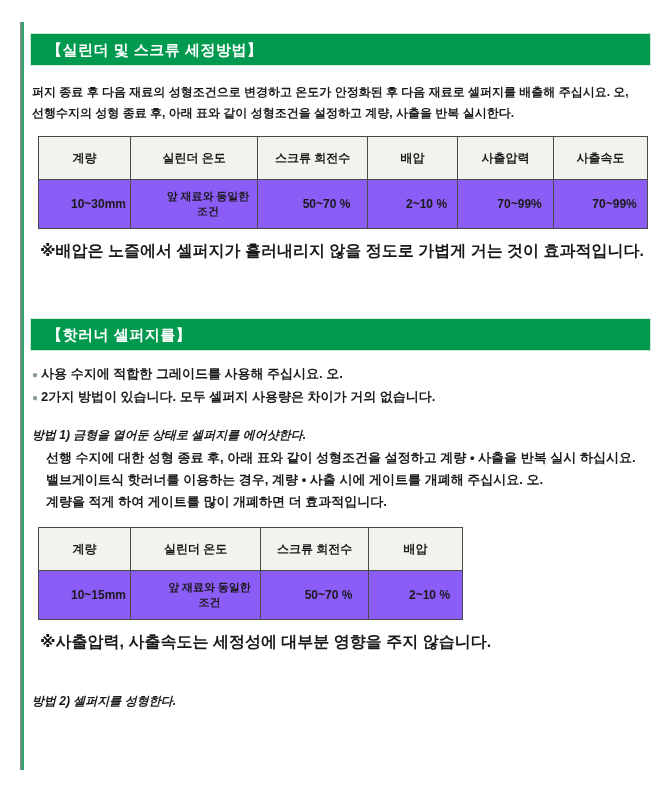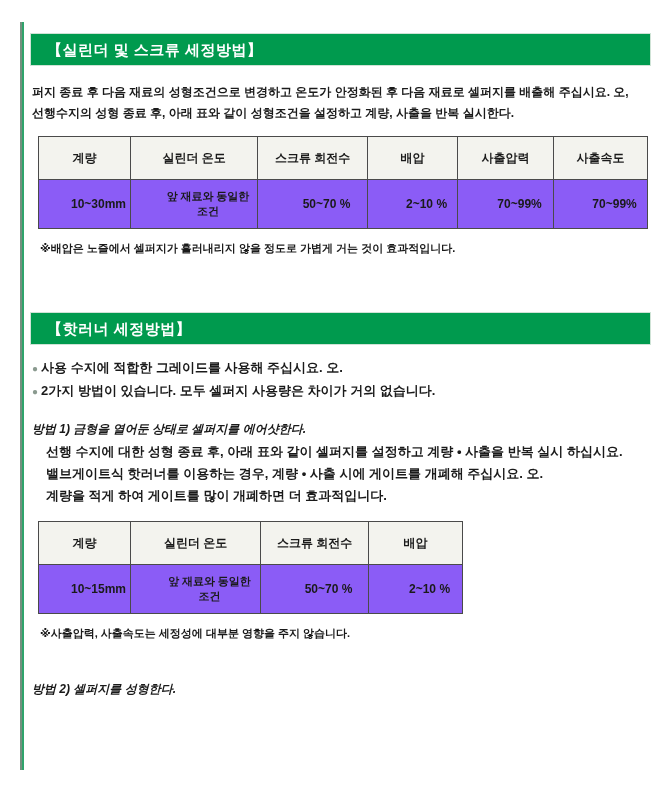--- a/index.html
+++ b/index.html
@@ -37,21 +37,21 @@
     border-collapse:collapse;margin:12px 0 0 8px;
     font-size:12px;text-align:center;
   }
   .doc-table th,.doc-table td{
     border:1px solid var(--table-border);
     font-weight:700;padding:0 4px;text-align:center;
   }
   .doc-table thead th{height:43px;background:var(--table-header-bg);}
   .doc-table tbody td{height:49px;background:#8b5cf6;padding-left:32px;}
   .doc-table td.small-cell{font-size:11px;font-family:Liberation Serif, serif;}
-  .note{margin:12px 0 0 10px;font-size:11px;}
+  .note{margin:12px 0 0 10px;font-size:16px;}
   .bullet-list{margin:12px 0 0 2px;font-size:13px;line-height:22px;}
   .bullet-row{display:flex;align-items:baseline;}
   .bullet-glyph{color:#8a9a8f;font-size:10px;margin-right:3px;}
   .method-title{margin:16px 0 0 2px;font-size:12px;line-height:20px;font-style:italic;}
   .method-lines{margin:2px 0 0 16px;font-size:13px;line-height:22px;}
   .method-lines.m2{margin-top:2px;line-height:21px;}
   .m1-table{margin-top:14px;}
   .method2-block{margin-top:38px;}
 </style>
 </head>
@@ -97,37 +97,37 @@
         <td>2~10 %</td>
         <td>70~99%</td>
         <td>70~99%</td>
       </tr>
     </tbody>
   </table>
 
   <div class="note">※배압은 노즐에서 셀퍼지가 흘러내리지 않을 정도로 가볍게 거는 것이 효과적입니다.</div>
 
   <div class="section-header second">
-    <span>【핫러너 세정방법】</span>
+    <span>【핫러너 셀퍼지를】</span>
   </div>
 
   <div class="bullet-list">
     <div class="bullet-row">
       <span class="bullet-glyph">●</span>
       <span>사용 수지에 적합한 그레이드를 사용해 주십시요.  오.</span>
     </div>
     <div class="bullet-row">
       <span class="bullet-glyph">●</span>
       <span>2가지 방법이 있습니다. 모두 셀퍼지 사용량은 차이가 거의 없습니다.</span>
     </div>
   </div>
 
   <div class="method-title">방법 1) 금형을 열어둔 상태로 셀퍼지를 에어샷한다.</div>
   <div class="method-lines">
-    <div>선행 수지에 대한 성형 종료 후, 아래 표와 같이 셀퍼지를 설정하고 계량 • 사출을 반복 실시 하십시요.</div>
+    <div>선행 수지에 대한 성형 종료 후, 아래 표와 같이 성형조건을 설정하고 계량 • 사출을 반복 실시 하십시요.</div>
     <div>밸브게이트식 핫러너를 이용하는 경우, 계량 • 사출 시에 게이트를 개폐해 주십시요. 오.</div>
     <div>계량을 적게 하여 게이트를 많이 개폐하면 더 효과적입니다.</div>
   </div>
 
   <table class="doc-table m1-table">
     <colgroup>
       <col style="width:85px">
         <col style="width:130px">
         <col style="width:108px">
         <col style="width:94px">

